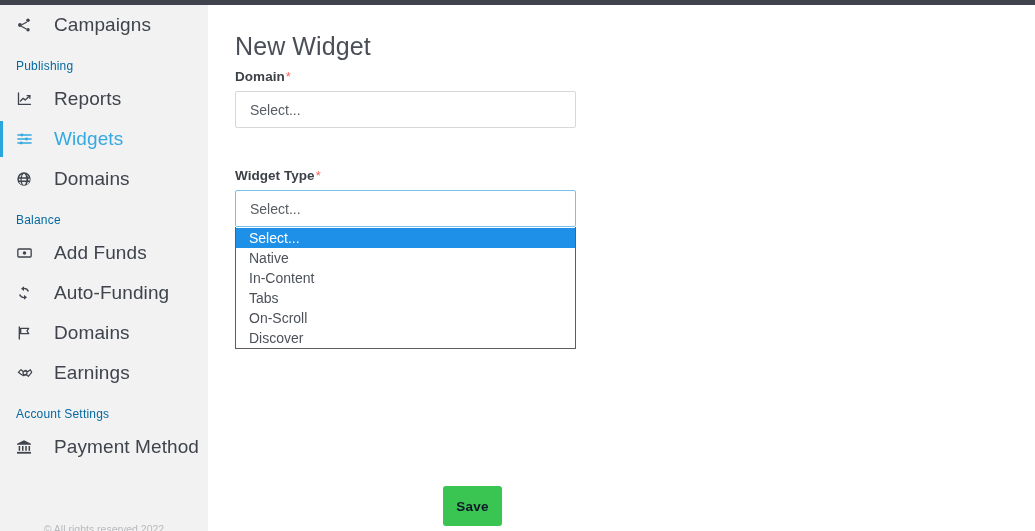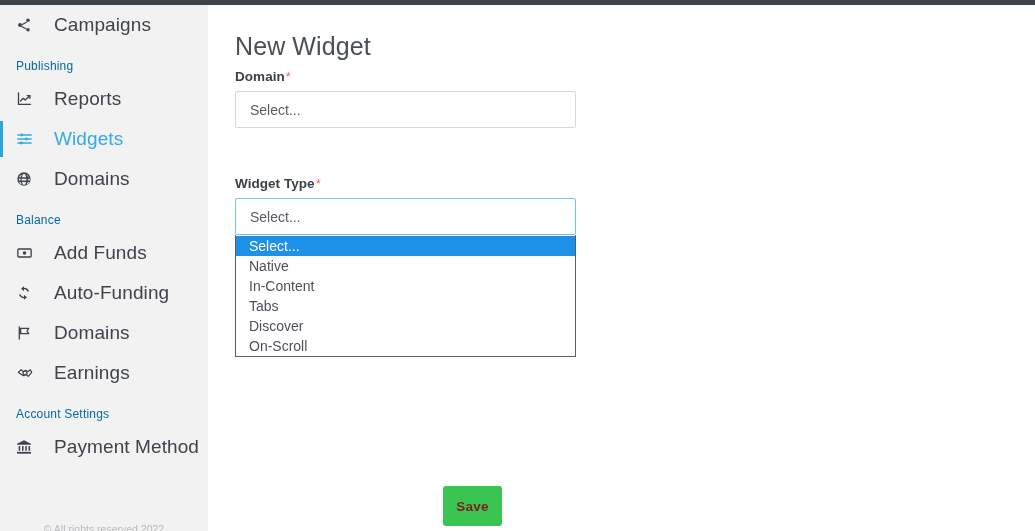--- a/index.html
+++ b/index.html
@@ -107,21 +107,21 @@
     letter-spacing: .1px;
   }
 
   .form {
     position: absolute;
     left: 27px;
     top: 64px;
     width: 342px;
   }
 
-  .field { margin-bottom: 8px; }
+  .field { margin-bottom: 0; }
 
   .field-label {
     font-size: 13.5px;
     font-weight: bold;
     color: #3d4148;
     margin-bottom: 7px;
     letter-spacing: .05px;
   }
   .req {
     color: #f0685c;
@@ -184,21 +184,21 @@
 
   .save-btn {
     position: absolute;
     left: 235px;
     top: 481px;
     width: 59px;
     height: 40px;
     background: #3ac552;
     border: none;
     border-radius: 3px;
-    color: #7f1d1d;
+    color: #0f172a;
     font-size: 13.5px;
     font-weight: bold;
     font-family: "Liberation Sans", sans-serif;
     cursor: pointer;
     letter-spacing: .2px;
   }
 </style>
 </head>
 <body>
 
@@ -343,22 +343,22 @@
         <div class="dropdown-wrap">
           <div class="select-box focused">
             <span>Select...</span>
           </div>
 
           <ul class="dropdown" style="list-style:none;margin:0;">
             <li class="opt sel">Select...</li>
             <li class="opt">Native</li>
             <li class="opt">In-Content</li>
             <li class="opt">Tabs</li>
+            <li class="opt">On-Scroll</li>
             <li class="opt">Discover</li>
-            <li class="opt">On-Scroll</li>
           </ul>
         </div>
       </div>
     </div>
 
     <button class="save-btn">Save</button>
 
   </main>
 </div>
 

